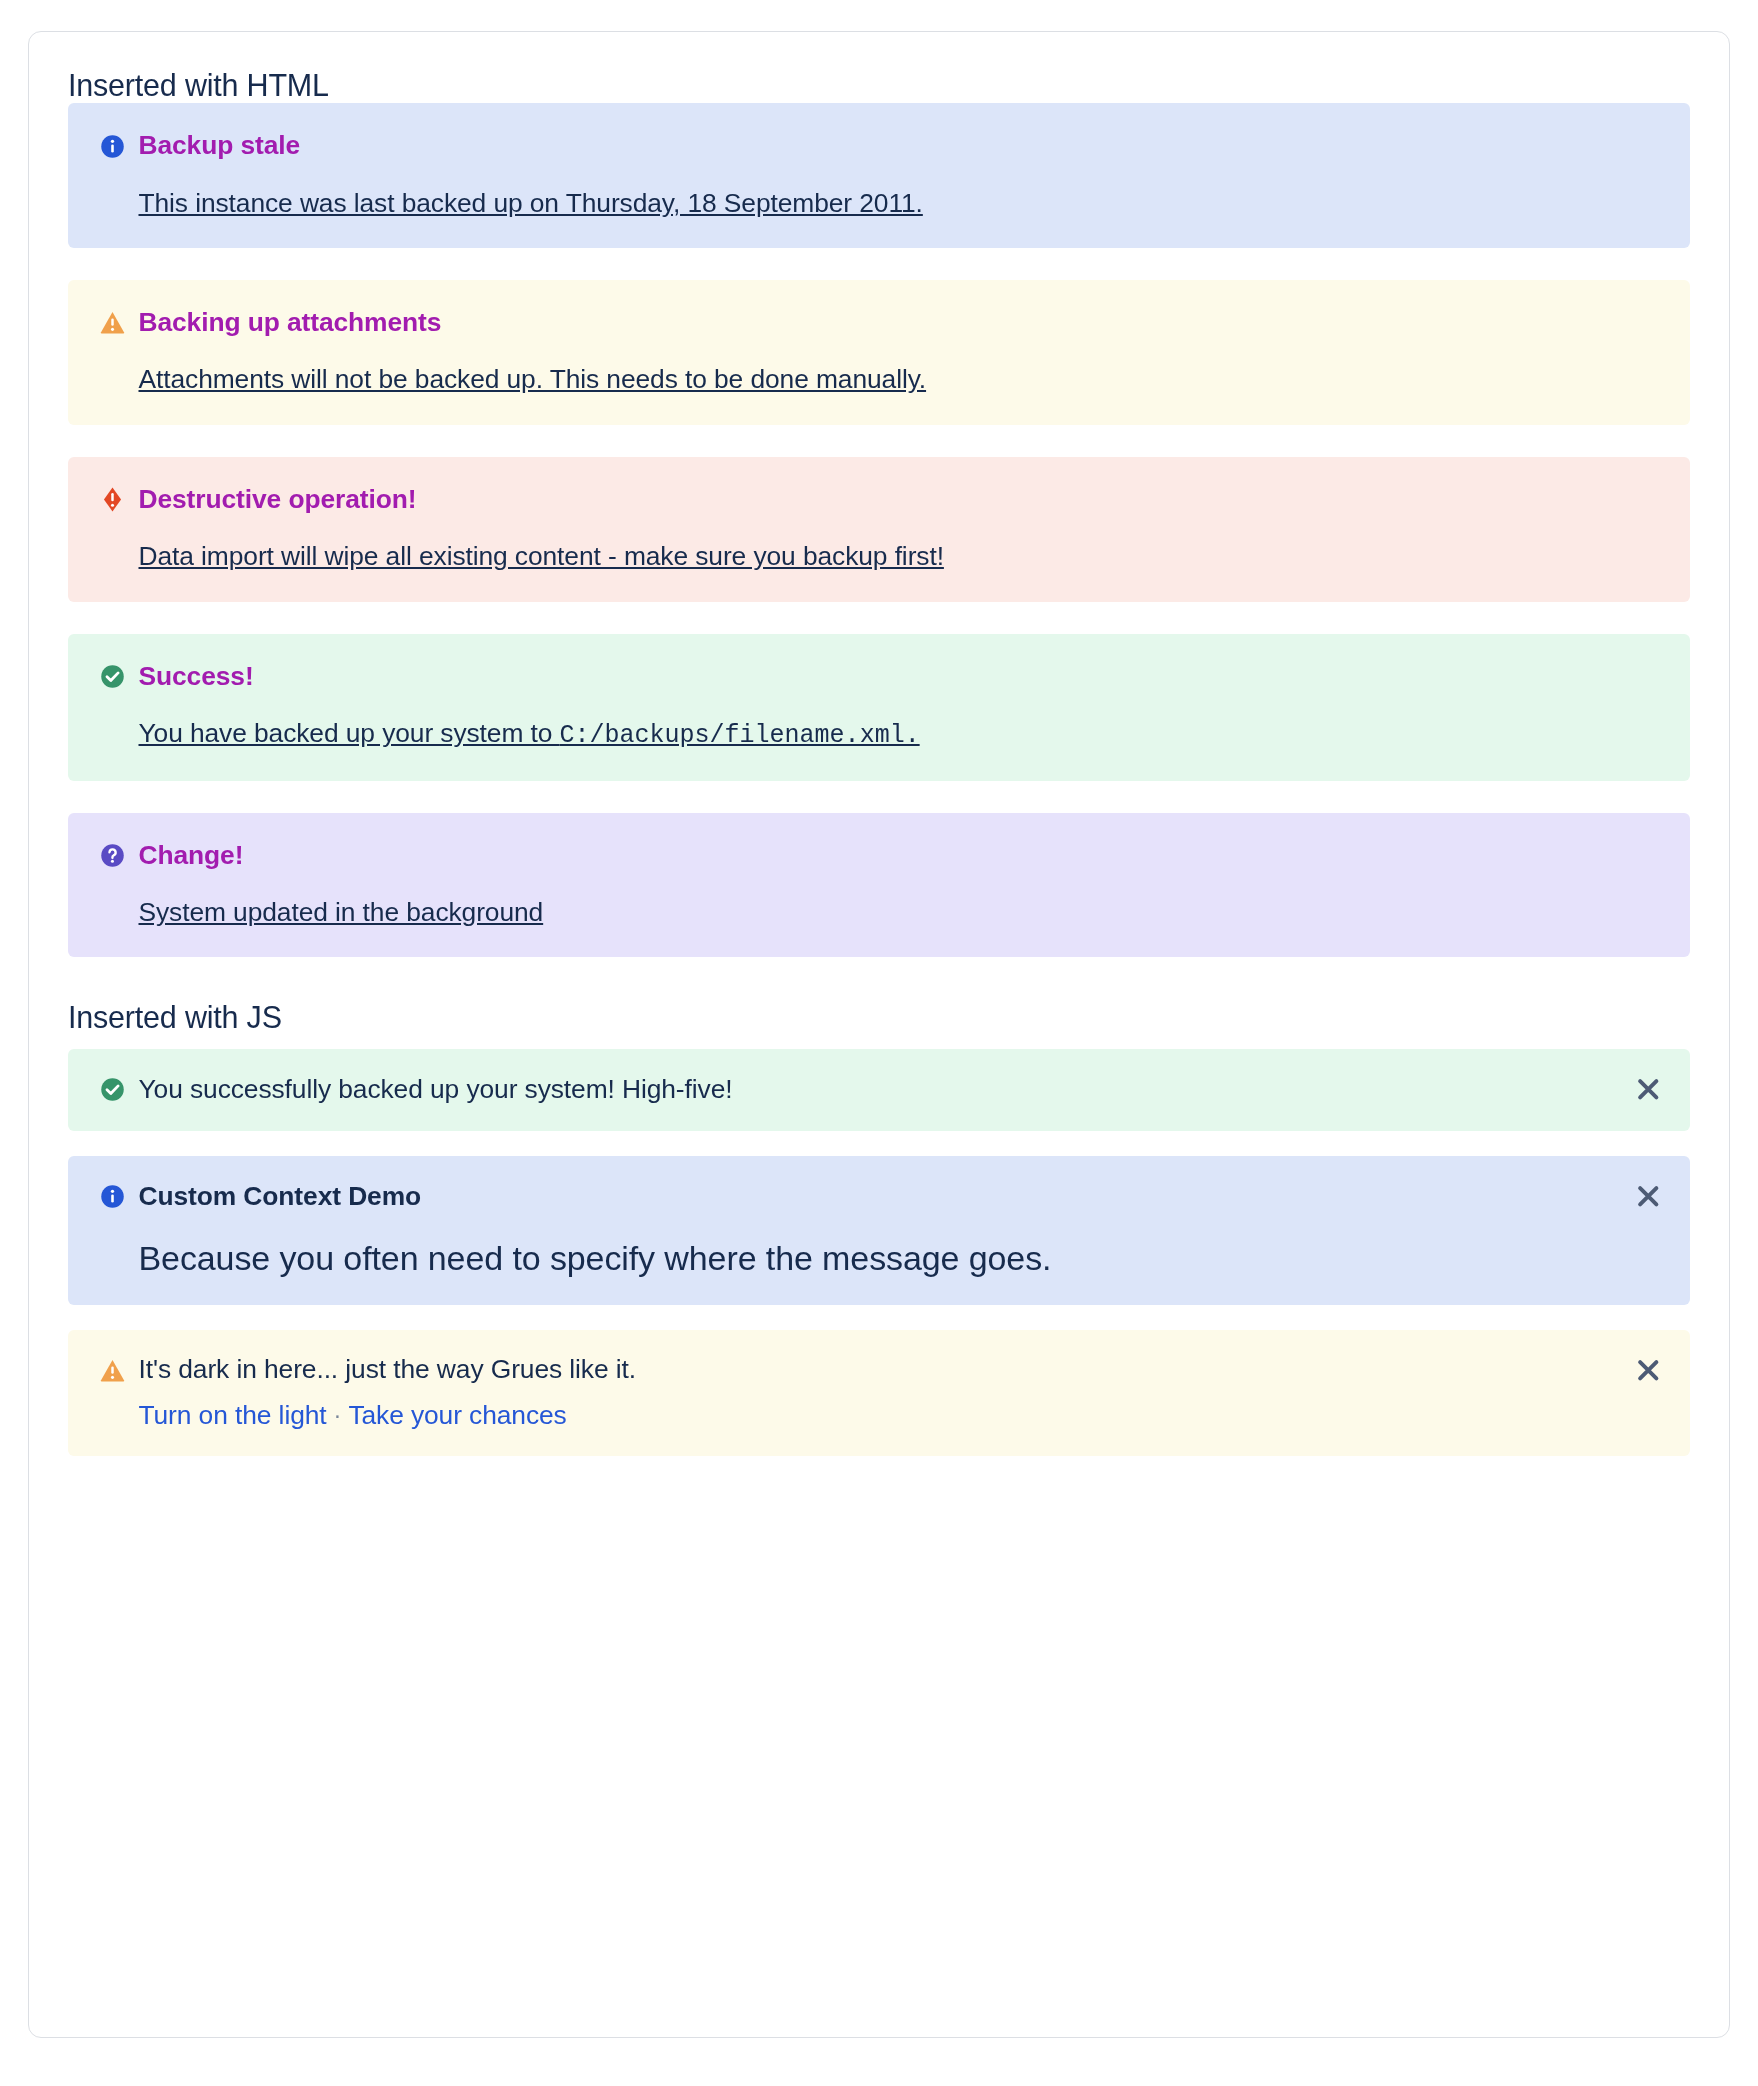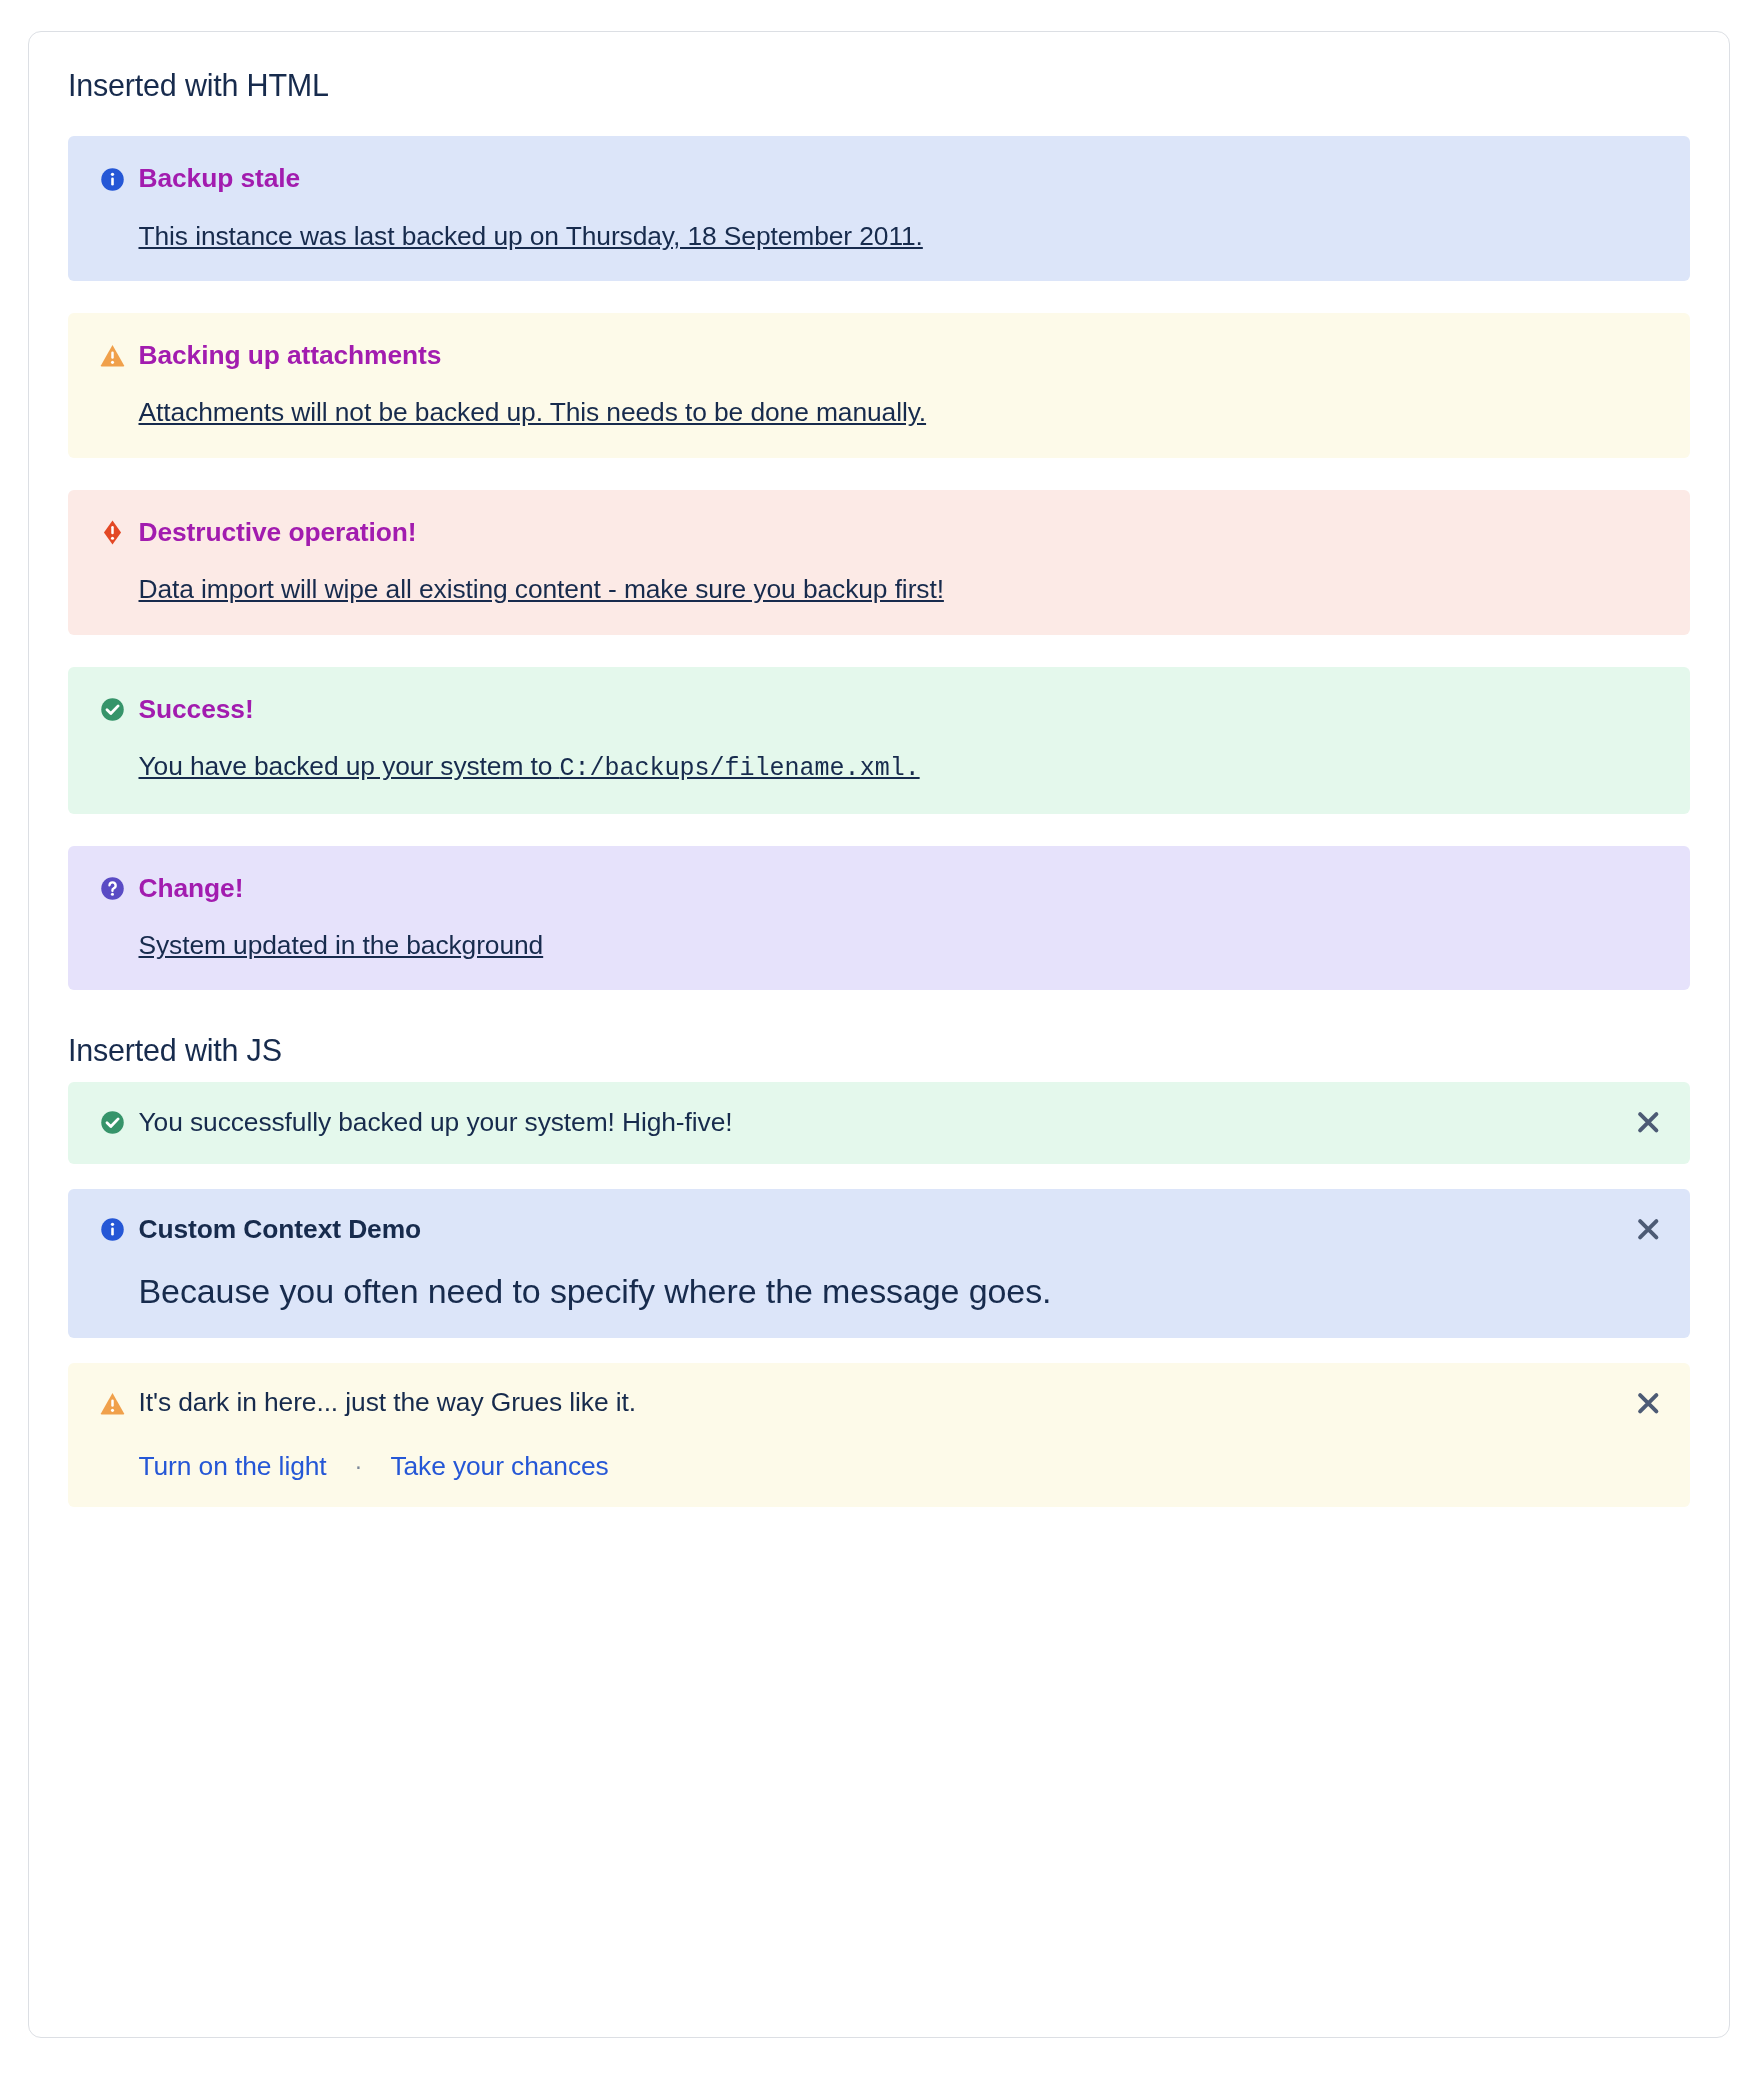--- a/index.html
+++ b/index.html
@@ -18,21 +18,21 @@
     min-height: 2007px;
   }
 
   .section-heading {
     font-size: 30.5px;
     font-weight: 400;
     color: #172b4d;
     letter-spacing: -0.2px;
     line-height: 1.2;
   }
-  .heading-html { margin-bottom: 33px; }
+  .heading-html { }
   .heading-js { margin-top: 42px; margin-bottom: 13px; }
 
   
   .msg {
     border-radius: 5.9px;
     padding: 26px 30.5px 28px 30.5px;
     margin-bottom: 32px;
   }
   .msg:last-child { margin-bottom: 0; }
 
@@ -107,24 +107,24 @@
   .close-btn {
     position: absolute;
     top: 25px;
     right: 27px;
     width: 30.5px;
     height: 30.5px;
     display: block;
     cursor: pointer;
   }
   .actions {
-    margin-top: 31px;
+    margin-top: 13px;
     display: flex;
     align-items: center;
-    gap: 28px;
+    gap: 7px;
   }
   .action-link {
     font-size: 26.4px;
     color: #2557d6;
     text-decoration: none;
     letter-spacing: -0.1px;
     cursor: pointer;
   }
   .action-sep {
     font-size: 23.5px;

